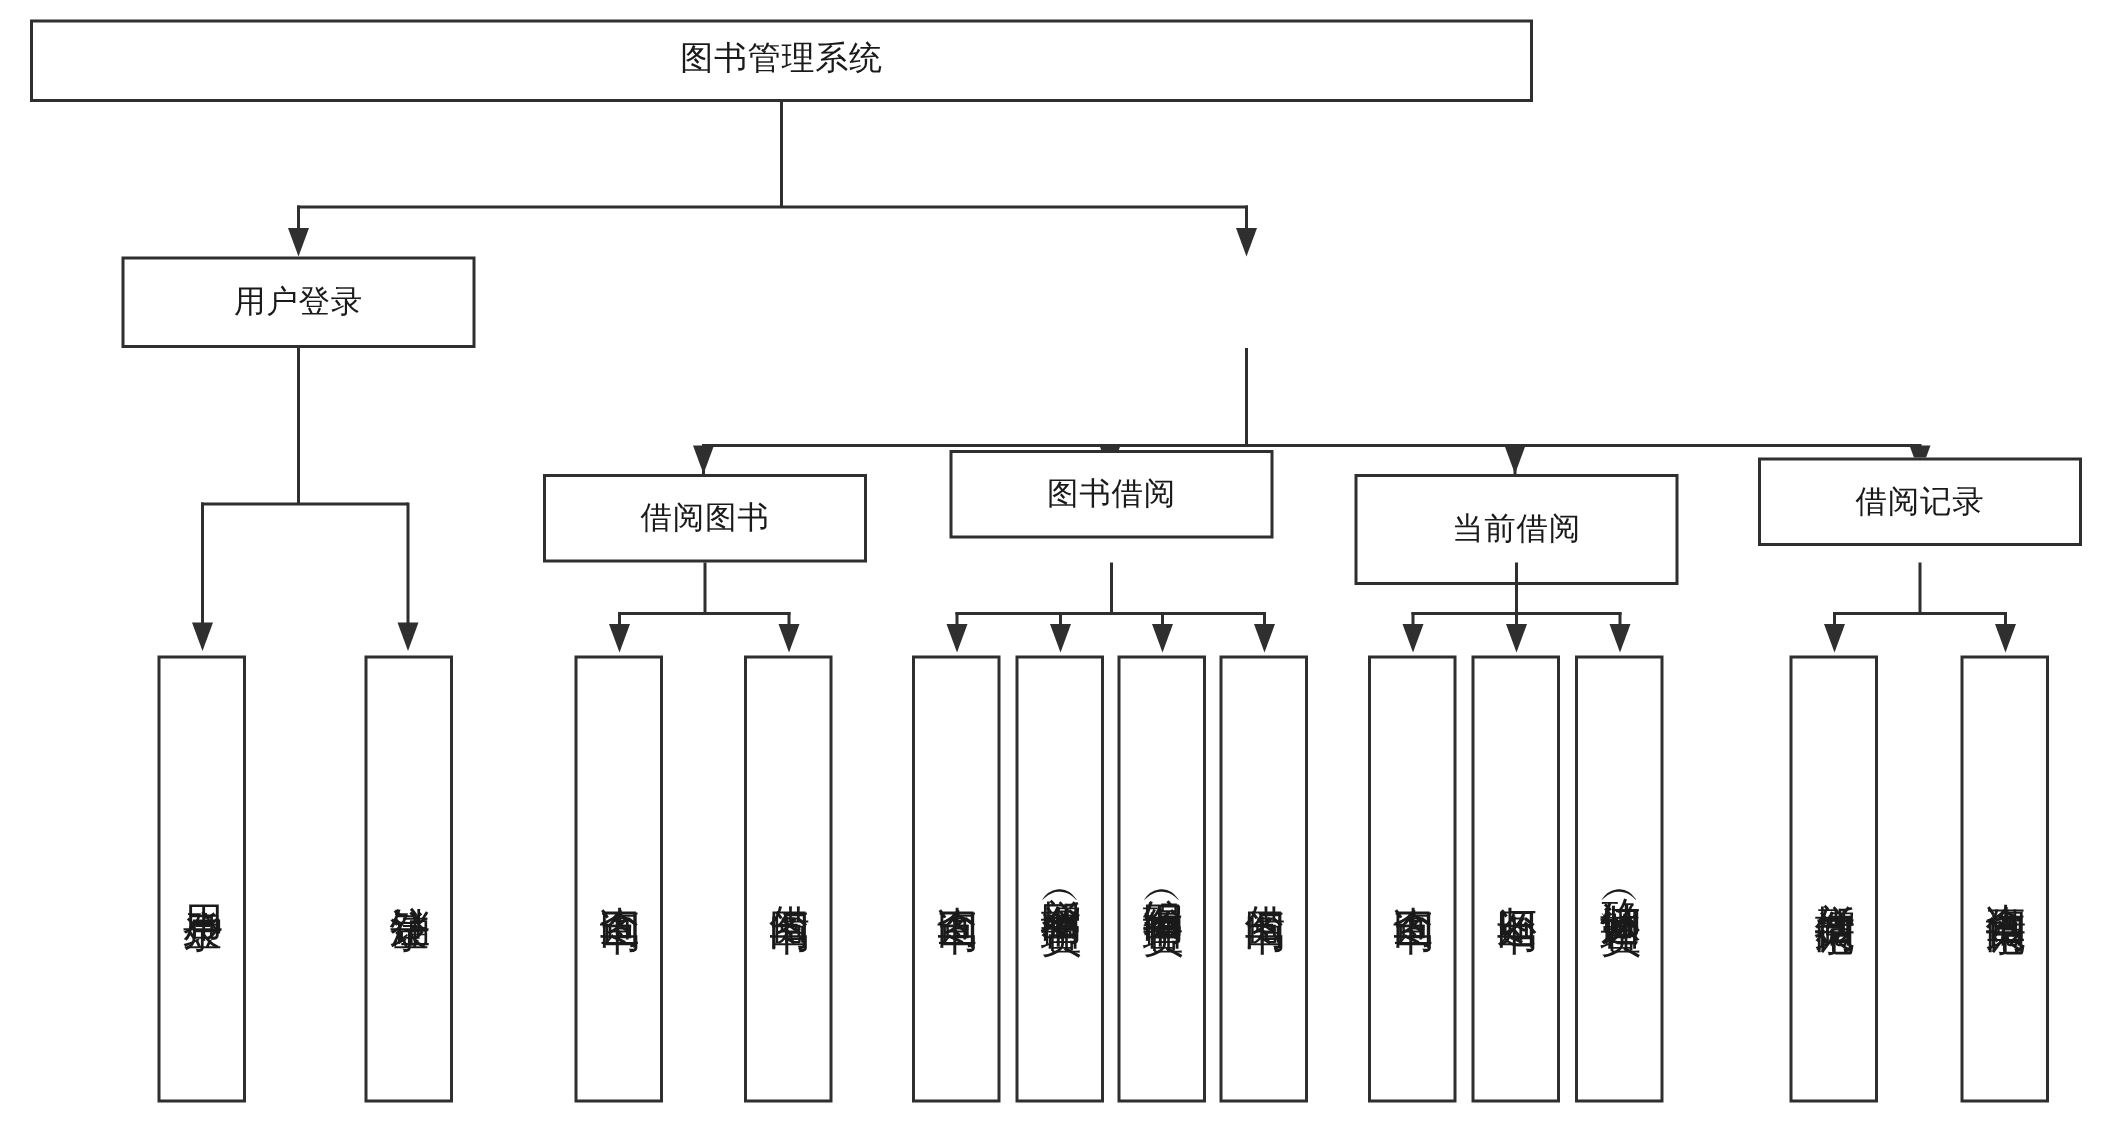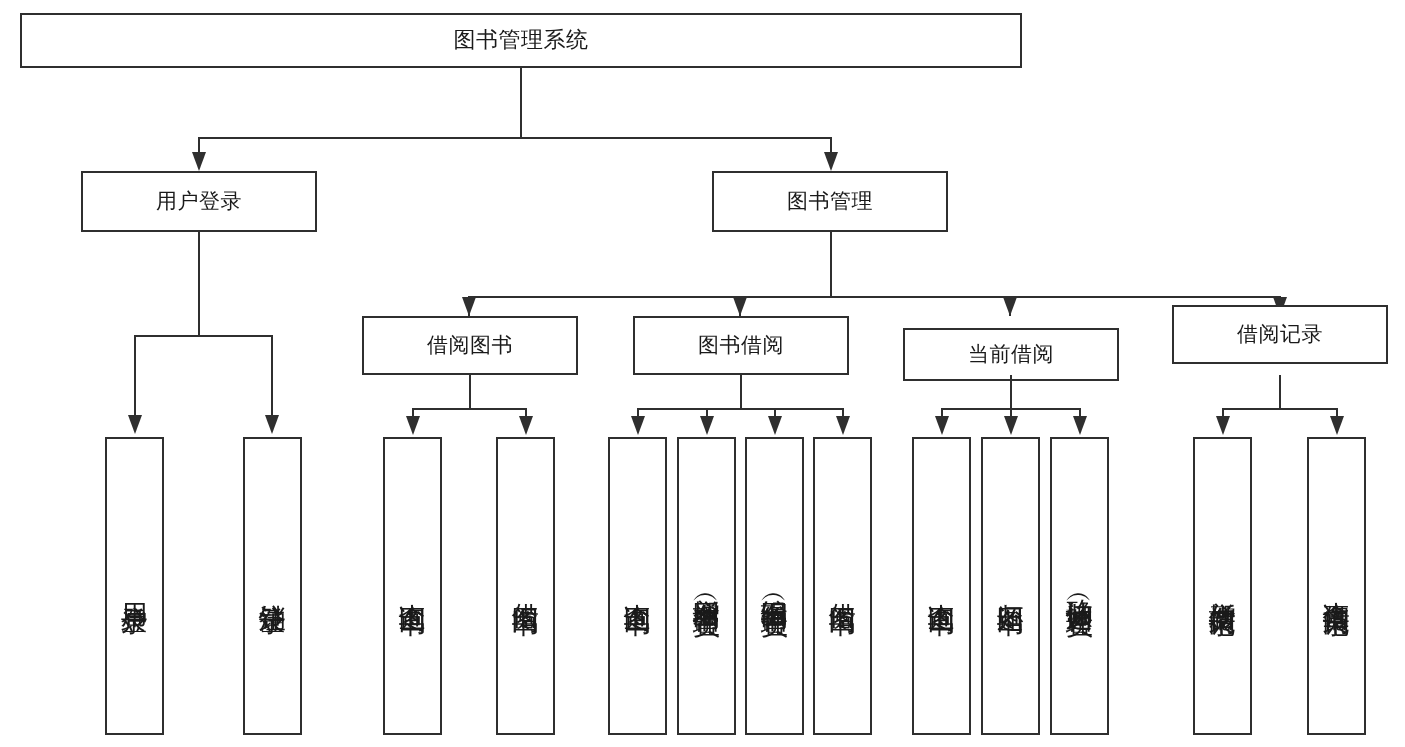--- a/index.html
+++ b/index.html
@@ -90,23 +90,20 @@
   <div class="ln h" style="left:198px; top:137px; width:634px;"></div>
   <div class="ln v" style="left:198px; top:137px; height:20px;"></div>
   <div class="ln v" style="left:830px; top:137px; height:20px;"></div>
   <div class="arrow" style="left:192px; top:152px;"></div>
   <div class="arrow" style="left:824px; top:152px;"></div>
 
   <div class="node horiz" style="left:81px; top:171px; width:236px; height:61px;">
     <span class="label">用户登录</span>
   </div>
 
-  <div class="node horiz" style="left:712px; top:171px; width:236px; height:61px;">
-    <span class="label">图书管理</span>
-  </div>
 
   <div class="ln v" style="left:198px; top:232px; height:104px;"></div>
   <div class="ln h" style="left:134px; top:335px; width:138px;"></div>
   <div class="ln v" style="left:134px; top:335px; height:84px;"></div>
   <div class="ln v" style="left:271px; top:335px; height:84px;"></div>
   <div class="arrow" style="left:128px; top:415px;"></div>
   <div class="arrow" style="left:265px; top:415px;"></div>
 
   <div class="ln v" style="left:830px; top:232px; height:65px;"></div>
   <div class="ln h" style="left:468px; top:296px; width:812px;"></div>
@@ -115,24 +112,24 @@
   <div class="ln v" style="left:1009px; top:296px; height:20px;"></div>
   <div class="ln v" style="left:1279px; top:296px; height:20px;"></div>
   <div class="arrow" style="left:462px; top:297px;"></div>
   <div class="arrow" style="left:733px; top:297px;"></div>
   <div class="arrow" style="left:1003px; top:297px;"></div>
   <div class="arrow" style="left:1273px; top:297px;"></div>
 
   <div class="node horiz" style="left:362px; top:316px; width:216px; height:59px;">
     <span class="label">借阅图书</span>
   </div>
-  <div class="node horiz" style="left:633px; top:316px; width:216px; height:59px;">
+  <div class="node horiz" style="left:633px; top:300px; width:216px; height:59px;">
     <span class="label">图书借阅</span>
   </div>
-  <div class="node horiz" style="left:903px; top:316px; width:216px; height:53px;margin-top:12px;">
+  <div class="node horiz" style="left:903px; top:316px; width:216px; height:74px;">
     <span class="label">当前借阅</span>
   </div>
   <div class="node horiz" style="left:1172px; top:305px; width:216px; height:59px;">
     <span class="label">借阅记录</span>
   </div>
 
   <div class="ln v" style="left:469px; top:375px; height:34px;"></div>
   <div class="ln h" style="left:412px; top:408px; width:115px;"></div>
   <div class="ln v" style="left:412px; top:408px; height:12px;"></div>
   <div class="ln v" style="left:525px; top:408px; height:12px;"></div>

